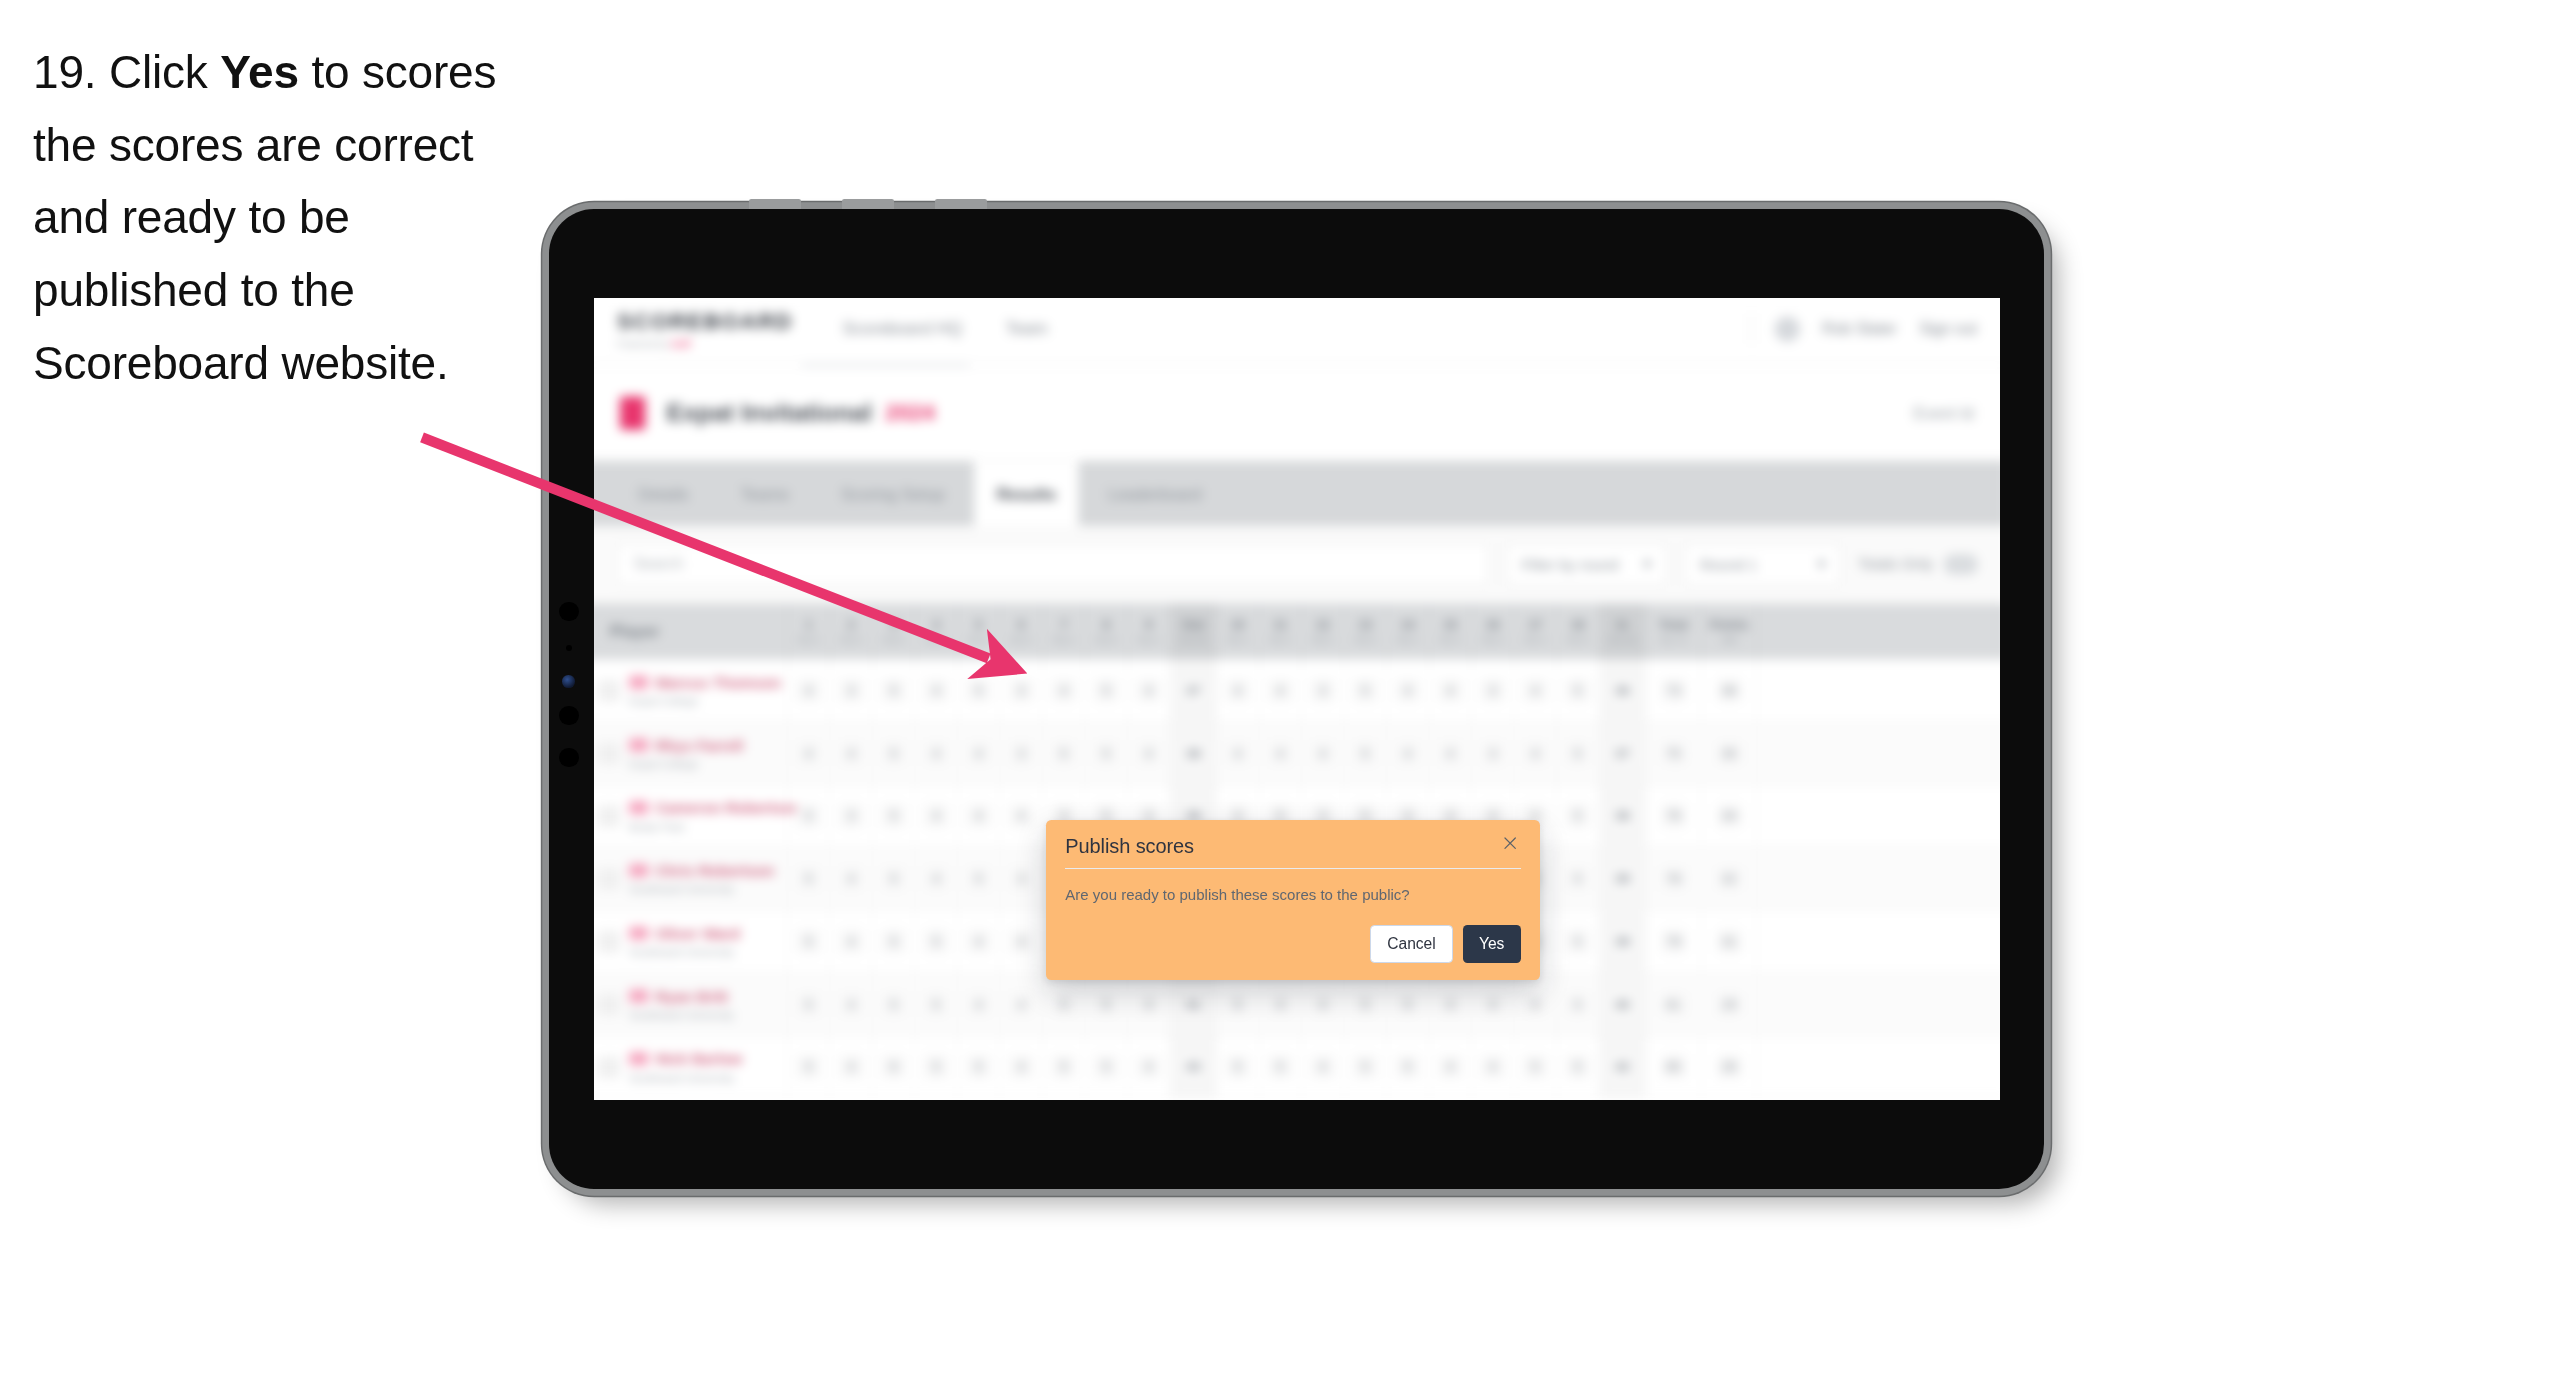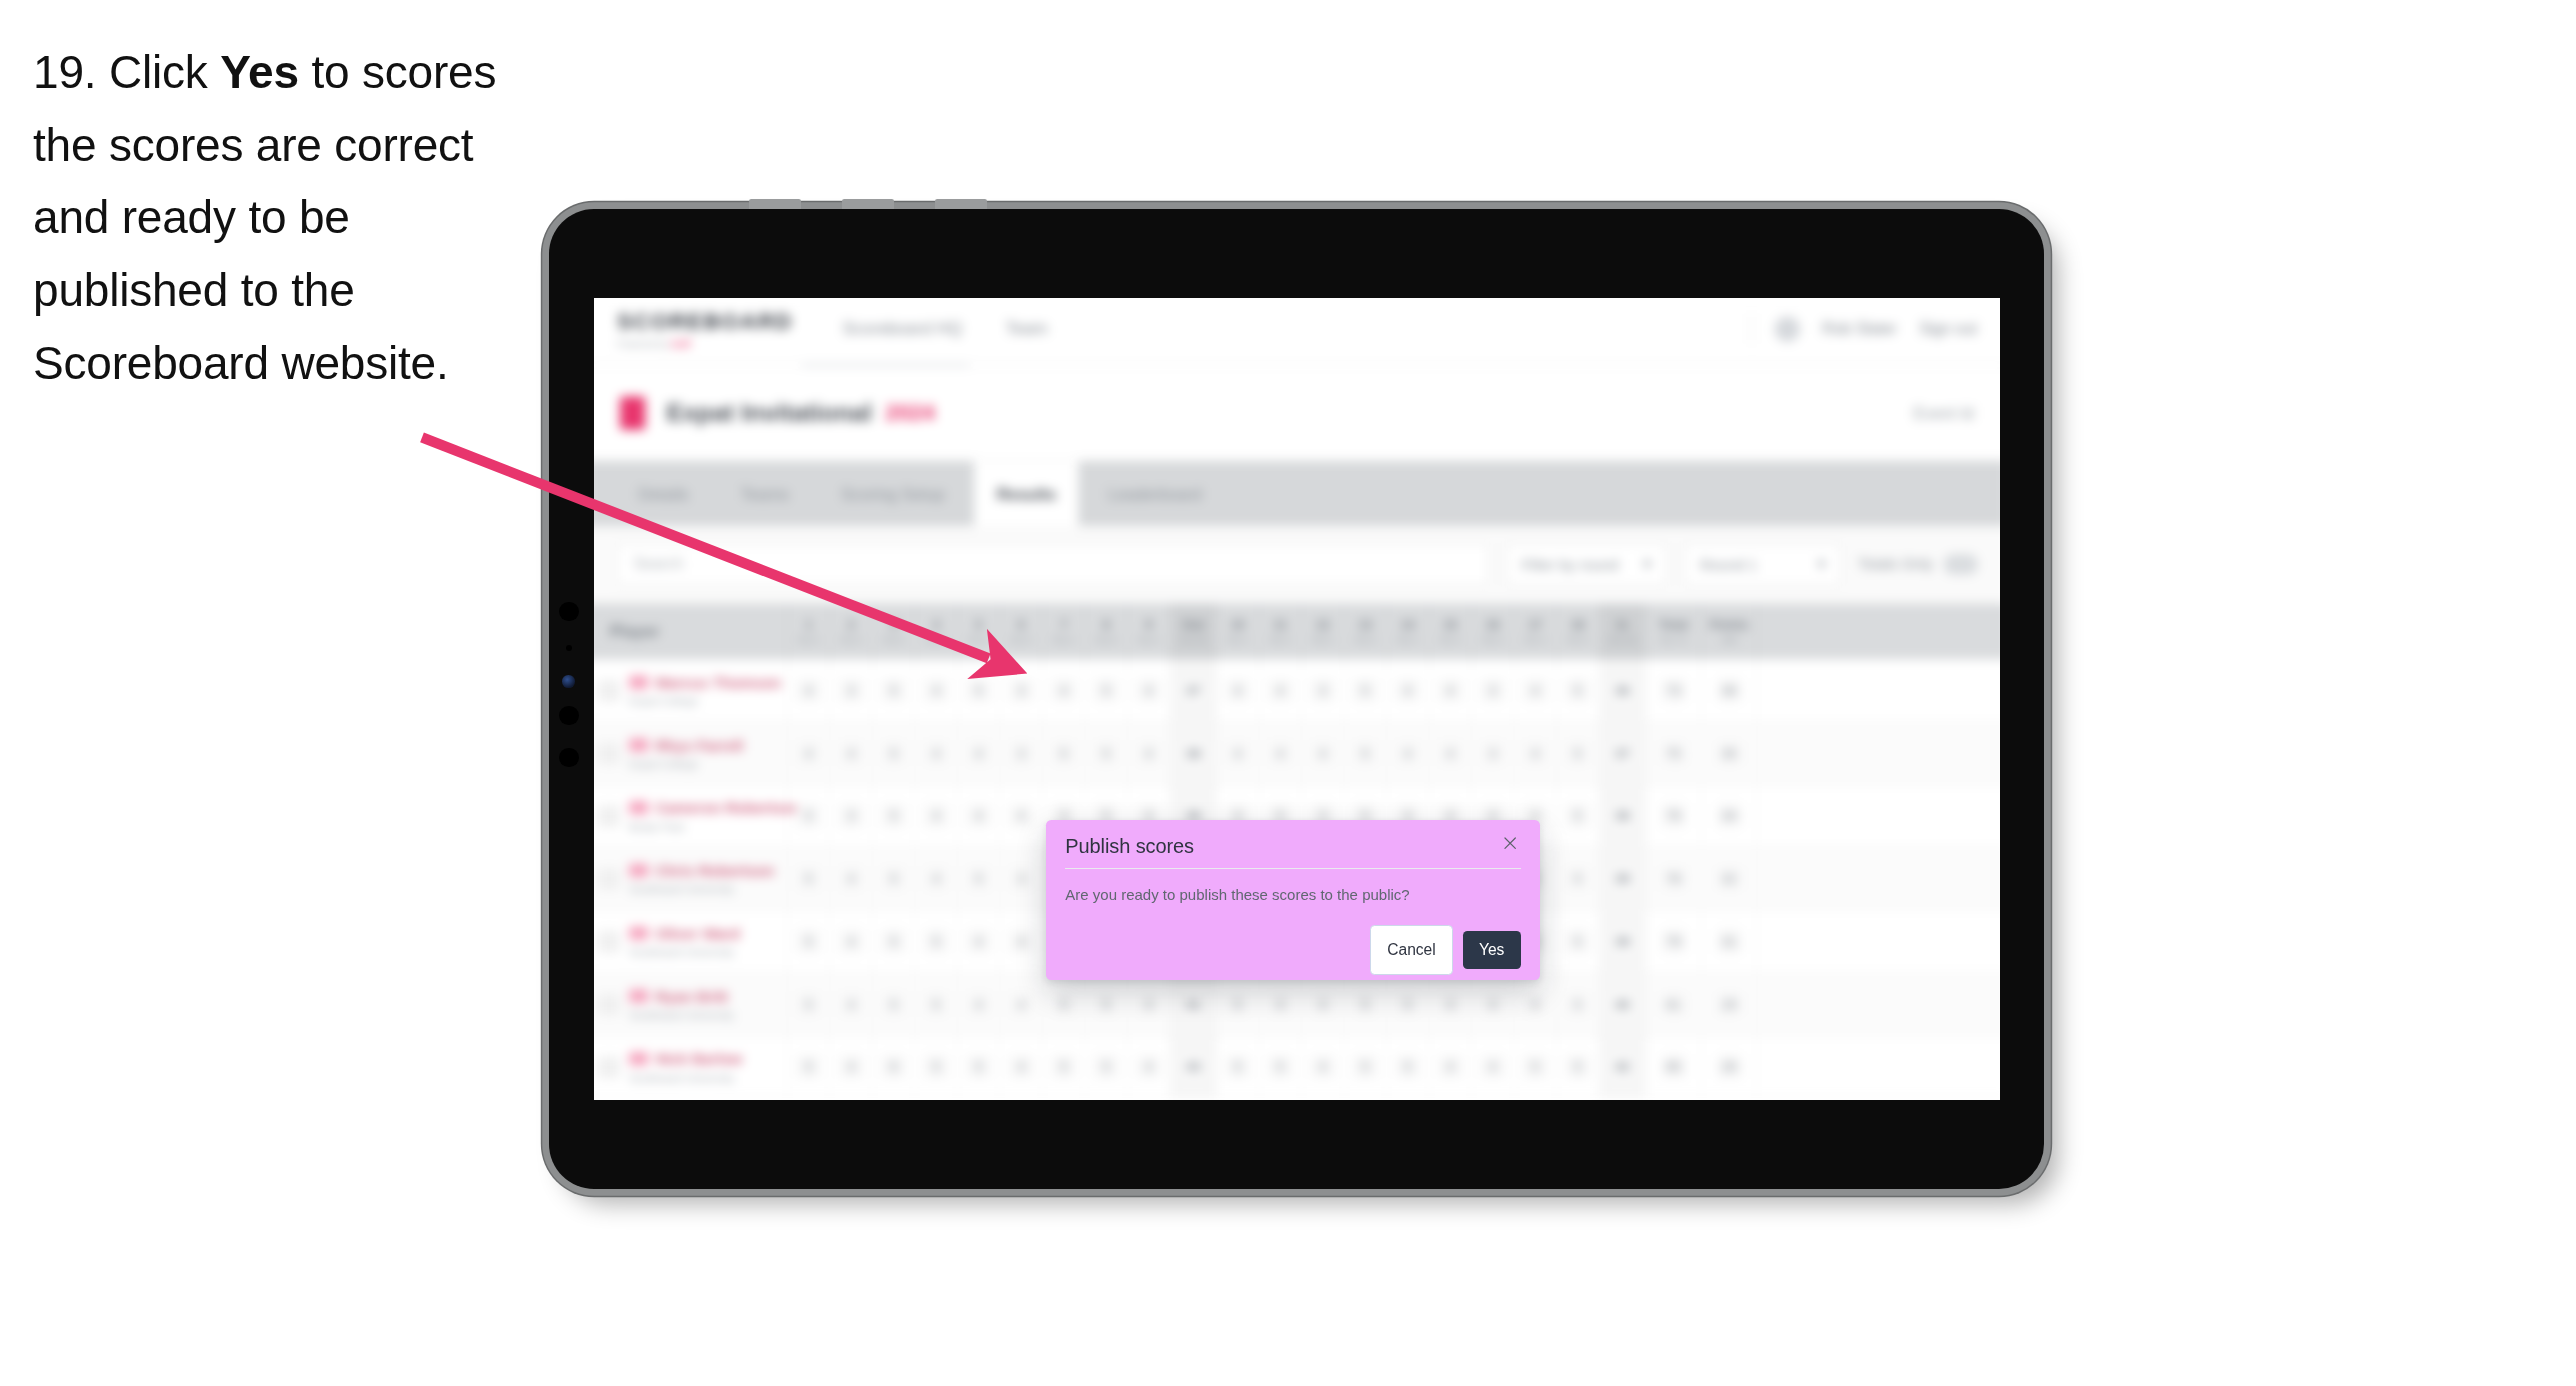--- a/index.html
+++ b/index.html
@@ -260,21 +260,21 @@
   
   .modal-layer {
     position: absolute; inset: 0; z-index: 40;
   }
   .modal {
     position: absolute;
     left: 452px;
     top: 522px;
     width: 494px;
     height: 160px;
-    background: #f0abfc;
+    background: #fdba74;
     border-radius: 5.2px;
     box-shadow: 0 12px 31px rgba(20,25,40,0.20),
                 0 2.2px 7.4px rgba(20,25,40,0.10);
     padding: 15px 19.3px 0 19.3px;
   }
   .modal-head {
     display: flex; align-items: flex-start; justify-content: space-between;
     border-bottom: 0.7px solid #e9ebee;
     padding-bottom: 9.6px;
   }
@@ -289,21 +289,21 @@
   }
   .modal-body {
     padding-top: 15.6px;
     font-size: 15px; color: #606770; line-height: 1.4;
   }
   .modal-actions {
     display: flex; justify-content: flex-end; align-items: center;
     gap: 9.6px; margin-top: 20px;
   }
   .btn-cancel {
-    height: 50px; min-width: 79px; padding: 0 16.3px;
+    height: 38px; min-width: 79px; padding: 0 16.3px;
     border: 1.1px solid #ccd8ea; border-radius: 4.5px;
     background: #ffffff; color: #2f3440; font-size: 15.6px;
     display: flex; align-items: center; justify-content: center;
     font-family: "Liberation Sans", sans-serif;
   }
   .btn-yes {
     height: 38px; min-width: 58px; padding: 0 16.3px;
     border: none; border-radius: 4.5px;
     background: #2c3749; color: #ffffff; font-size: 15.6px;
     display: flex; align-items: center; justify-content: center;

